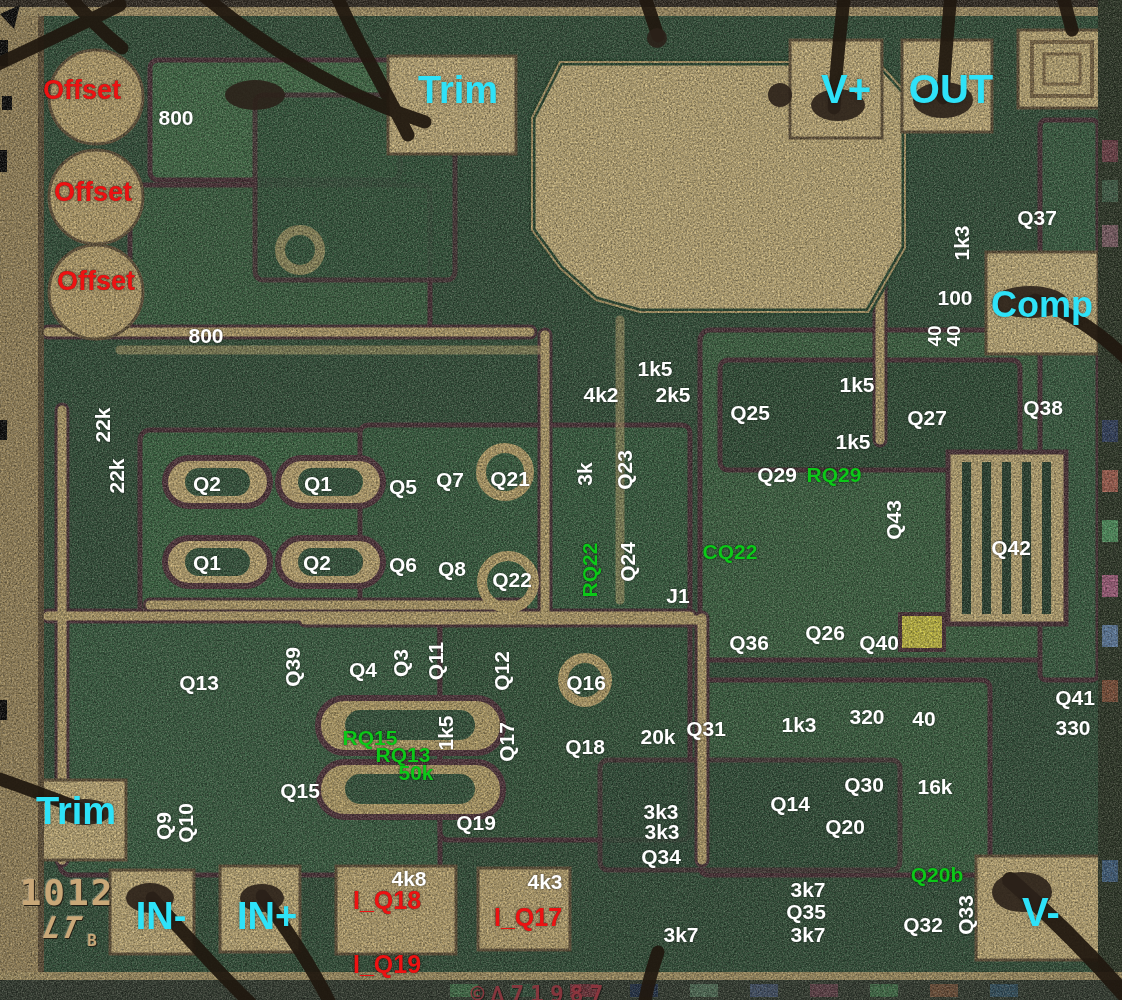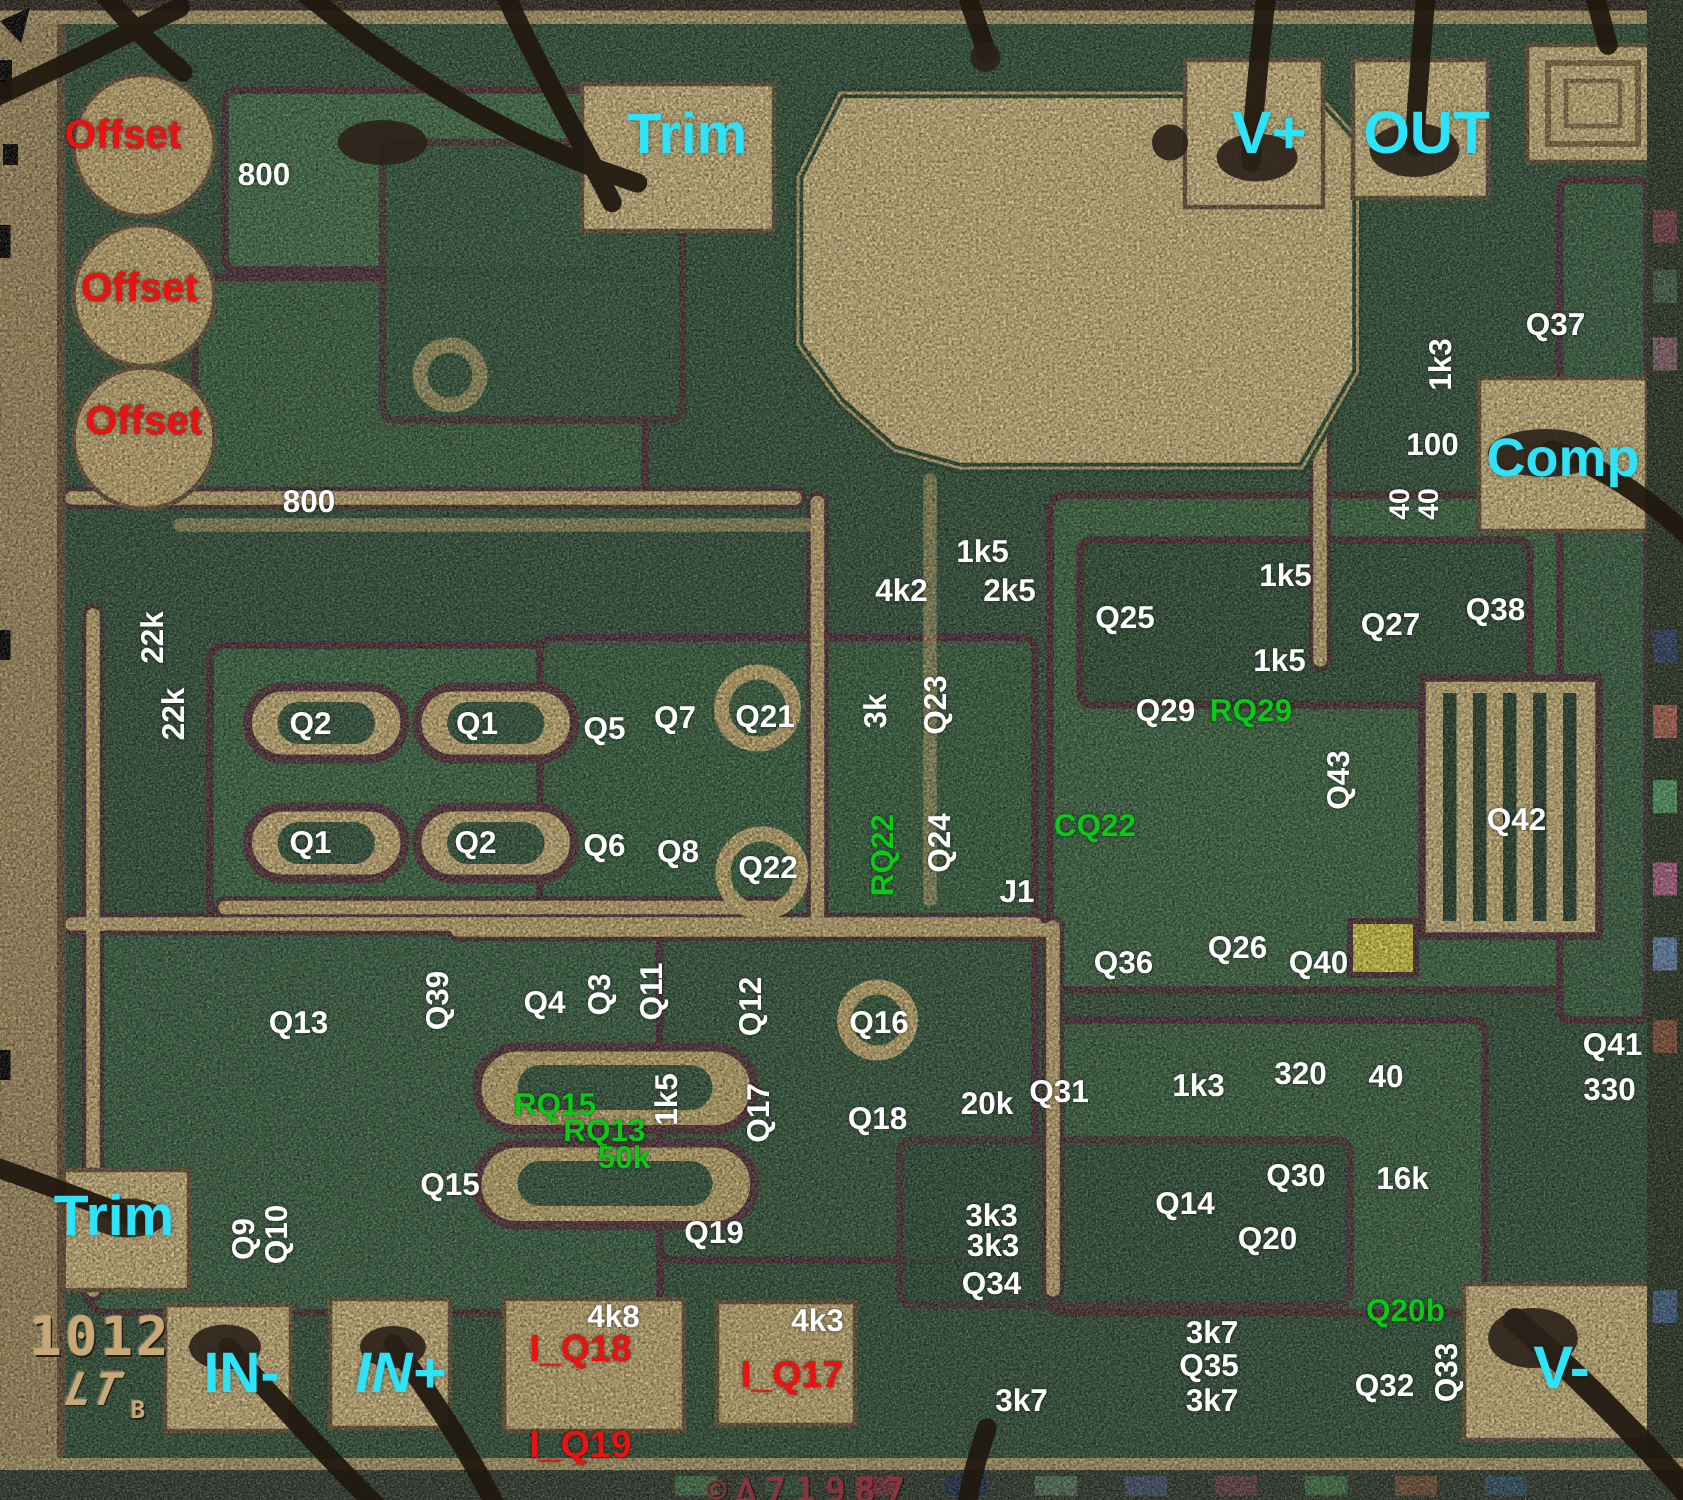--- a/index.html
+++ b/index.html
@@ -235,21 +235,21 @@
       <div class="ann cyan" style="left: 1042px; top: 305px; font-size: 36px; transform: translate(-50%, -50%);">Comp</div>
       <div class="ann white" style="left: 934px; top: 336px; font-size: 19px; transform: translate(-50%, -50%) rotate(-90deg);">40</div>
       <div class="ann white" style="left: 953px; top: 336px; font-size: 19px; transform: translate(-50%, -50%) rotate(-90deg);">40</div>
       <div class="ann white" style="left: 655px; top: 368px; transform: translate(-50%, -50%);">1k5</div>
       <div class="ann white" style="left: 601px; top: 394px; transform: translate(-50%, -50%);">4k2</div>
       <div class="ann white" style="left: 673px; top: 394px; transform: translate(-50%, -50%);">2k5</div>
       <div class="ann white" style="left: 750px; top: 374px; transform: translate(-50%, -50%); margin-top: 38px;">Q25</div>
       <div class="ann white" style="left: 857px; top: 384px; transform: translate(-50%, -50%);">1k5</div>
       <div class="ann white" style="left: 853px; top: 441px; transform: translate(-50%, -50%);">1k5</div>
       <div class="ann white" style="left: 927px; top: 417px; transform: translate(-50%, -50%);">Q27</div>
-      <div class="ann white" style="left: 997px; top: 407px; transform: translate(-50%, -50%);">Q38</div>
+      <div class="ann white" style="left: 1043px; top: 407px; transform: translate(-50%, -50%);">Q38</div>
       <div class="ann white" style="left: 102px; top: 425px; transform: translate(-50%, -50%) rotate(-90deg);">22k</div>
       <div class="ann white" style="left: 116px; top: 476px; transform: translate(-50%, -50%) rotate(-90deg);">22k</div>
       <div class="ann white" style="left: 207px; top: 483px; transform: translate(-50%, -50%);">Q2</div>
       <div class="ann white" style="left: 318px; top: 483px; transform: translate(-50%, -50%);">Q1</div>
       <div class="ann white" style="left: 207px; top: 562px; transform: translate(-50%, -50%);">Q1</div>
       <div class="ann white" style="left: 317px; top: 562px; transform: translate(-50%, -50%);">Q2</div>
       <div class="ann white" style="left: 403px; top: 486px; transform: translate(-50%, -50%);">Q5</div>
       <div class="ann white" style="left: 450px; top: 479px; transform: translate(-50%, -50%);">Q7</div>
       <div class="ann white" style="left: 510px; top: 478px; transform: translate(-50%, -50%);">Q21</div>
       <div class="ann white" style="left: 403px; top: 564px; transform: translate(-50%, -50%);">Q6</div>
@@ -299,21 +299,21 @@
       <div class="ann white" style="left: 845px; top: 826px; transform: translate(-50%, -50%);">Q20</div>
       <div class="ann white" style="left: 661px; top: 811px; transform: translate(-50%, -50%);">3k3</div>
       <div class="ann white" style="left: 662px; top: 831px; transform: translate(-50%, -50%);">3k3</div>
       <div class="ann white" style="left: 661px; top: 856px; transform: translate(-50%, -50%);">Q34</div>
       <div class="ann white" style="left: 409px; top: 878px; transform: translate(-50%, -50%);">4k8</div>
       <div class="ann white" style="left: 545px; top: 881px; transform: translate(-50%, -50%);">4k3</div>
       <div class="ann red" style="left: 387px; top: 900px; font-size: 25px; transform: translate(-50%, -50%);">I_Q18</div>
       <div class="ann red" style="left: 387px; top: 932px; font-size: 25px; transform: translate(-50%, -50%); margin-top: 32px;">I_Q19</div>
       <div class="ann red" style="left: 528px; top: 917px; font-size: 25px; transform: translate(-50%, -50%);">I_Q17</div>
       <div class="ann cyan" style="left: 161px; top: 916px; transform: translate(-50%, -50%);">IN-</div>
-      <div class="ann cyan" style="left: 267px; top: 916px; transform: translate(-50%, -50%); font-style: italic;">IN+</div>
+      <div class="ann cyan" style="left: 267px; top: 916px; transform: translate(-50%, -50%);">IN+</div>
       <div class="ann white" style="left: 681px; top: 934px; transform: translate(-50%, -50%);">3k7</div>
       <div class="ann white" style="left: 808px; top: 889px; transform: translate(-50%, -50%);">3k7</div>
       <div class="ann white" style="left: 806px; top: 911px; transform: translate(-50%, -50%);">Q35</div>
       <div class="ann white" style="left: 808px; top: 934px; transform: translate(-50%, -50%);">3k7</div>
       <div class="ann green" style="left: 937px; top: 874px; transform: translate(-50%, -50%);">Q20b</div>
       <div class="ann white" style="left: 923px; top: 924px; transform: translate(-50%, -50%);">Q32</div>
       <div class="ann white" style="left: 965px; top: 915px; transform: translate(-50%, -50%) rotate(-90deg);">Q33</div>
       <div class="ann cyan" style="left: 1041px; top: 912px; font-size: 40px; transform: translate(-50%, -50%);">V-</div>
     </div>
 

